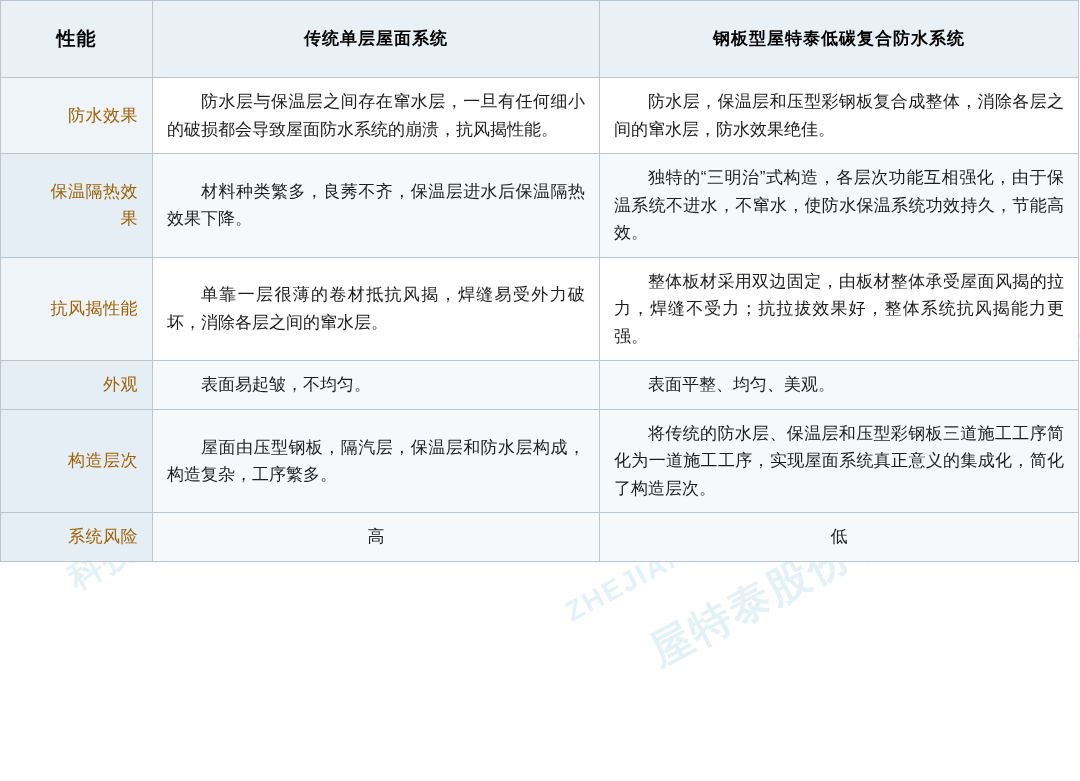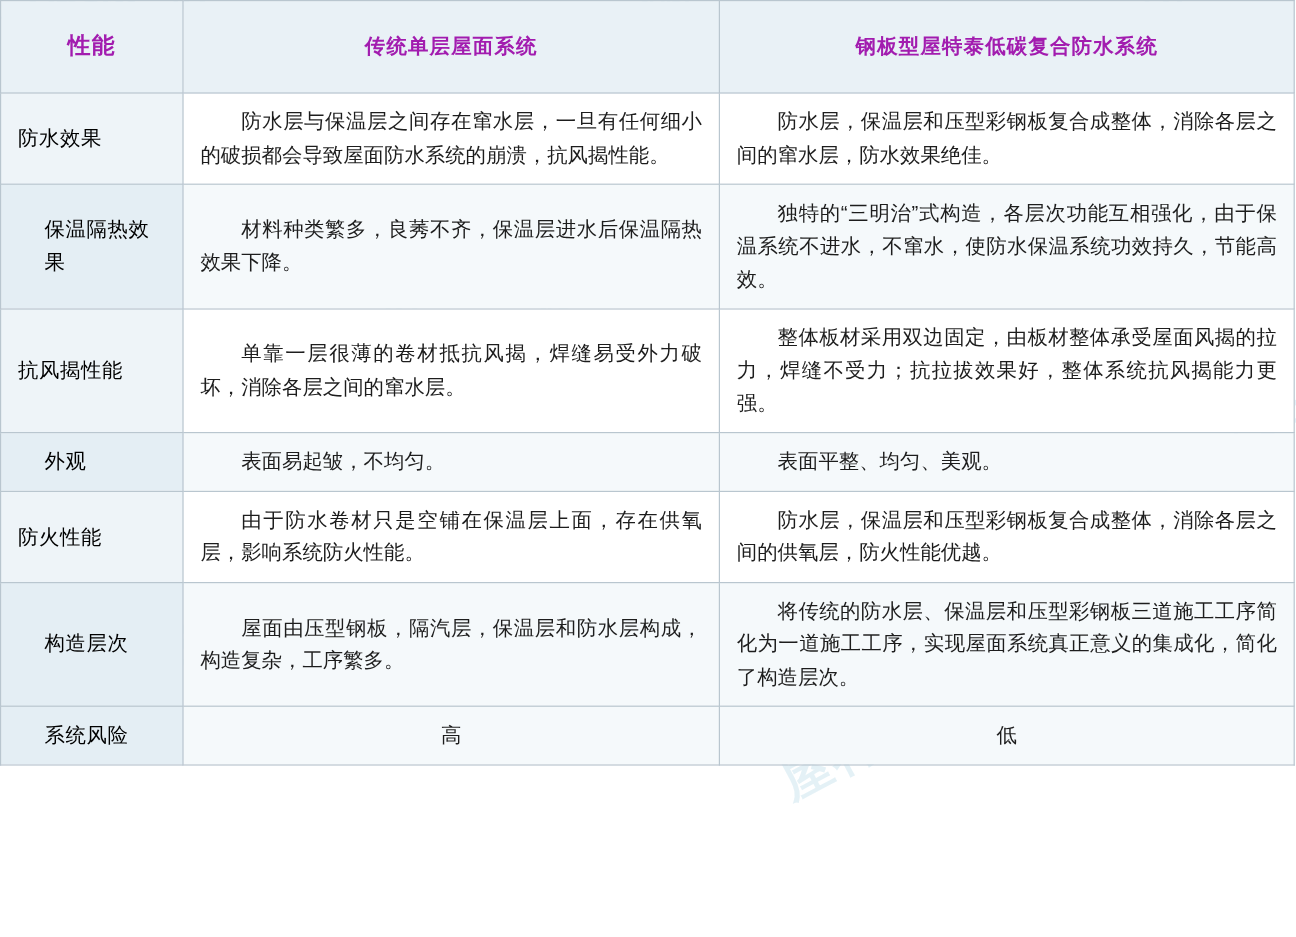--- a/index.html
+++ b/index.html
@@ -69,34 +69,34 @@
     line-height: 1.62;
     background-clip: padding-box;
   }
 
   col.c0 { width: 152px; }
   col.c1 { width: 447px; }
   col.c2 { width: 479px; }
 
   thead th {
     background: #e9f1f6;
-    color: #a21caf;
+    color: #000000;
     font-weight: 700;
     font-size: 20px;
     text-align: center;
     height: 56px;
     padding: 8px 10px;
     letter-spacing: 1px;
   }
   thead th.h0 { font-size: 19px; }
 
   tbody td.label {
-    text-align: left;
+    text-align: right;
     background: #eef4f8;
-    color: #000000;
+    color: #a16207;
     font-size: 17px;
     font-weight: 400;
     letter-spacing: .5px;
   }
   tbody td.body {
     background: #ffffff;
     color: #1d1d1d;
     text-align: justify;
     text-align-last: left;
   }
@@ -165,25 +165,20 @@
         <tr>
           <td class="label">抗风揭性能</td>
           <td class="body indent">单靠一层很薄的卷材抵抗风揭，焊缝易受外力破坏，消除各层之间的窜水层。</td>
           <td class="body indent">整体板材采用双边固定，由板材整体承受屋面风揭的拉力，焊缝不受力；抗拉拔效果好，整体系统抗风揭能力更强。</td>
         </tr>
         <tr class="alt">
           <td class="label">外观</td>
           <td class="body indent">表面易起皱，不均匀。</td>
           <td class="body indent">表面平整、均匀、美观。</td>
         </tr>
-        <tr>
-          <td class="label">防火性能</td>
-          <td class="body indent">由于防水卷材只是空铺在保温层上面，存在供氧层，影响系统防火性能。</td>
-          <td class="body indent">防水层，保温层和压型彩钢板复合成整体，消除各层之间的供氧层，防火性能优越。</td>
-        </tr>
         <tr class="alt">
           <td class="label">构造层次</td>
           <td class="body indent">屋面由压型钢板，隔汽层，保温层和防水层构成，构造复杂，工序繁多。</td>
           <td class="body indent">将传统的防水层、保温层和压型彩钢板三道施工工序简化为一道施工工序，实现屋面系统真正意义的集成化，简化了构造层次。</td>
         </tr>
         <tr class="alt">
           <td class="label">系统风险</td>
           <td class="body center">高</td>
           <td class="body center">低</td>
         </tr>

